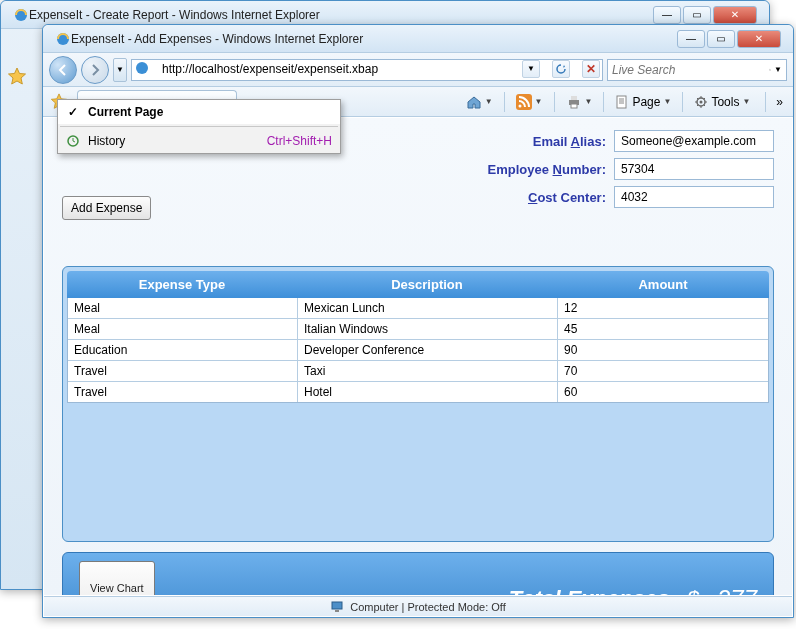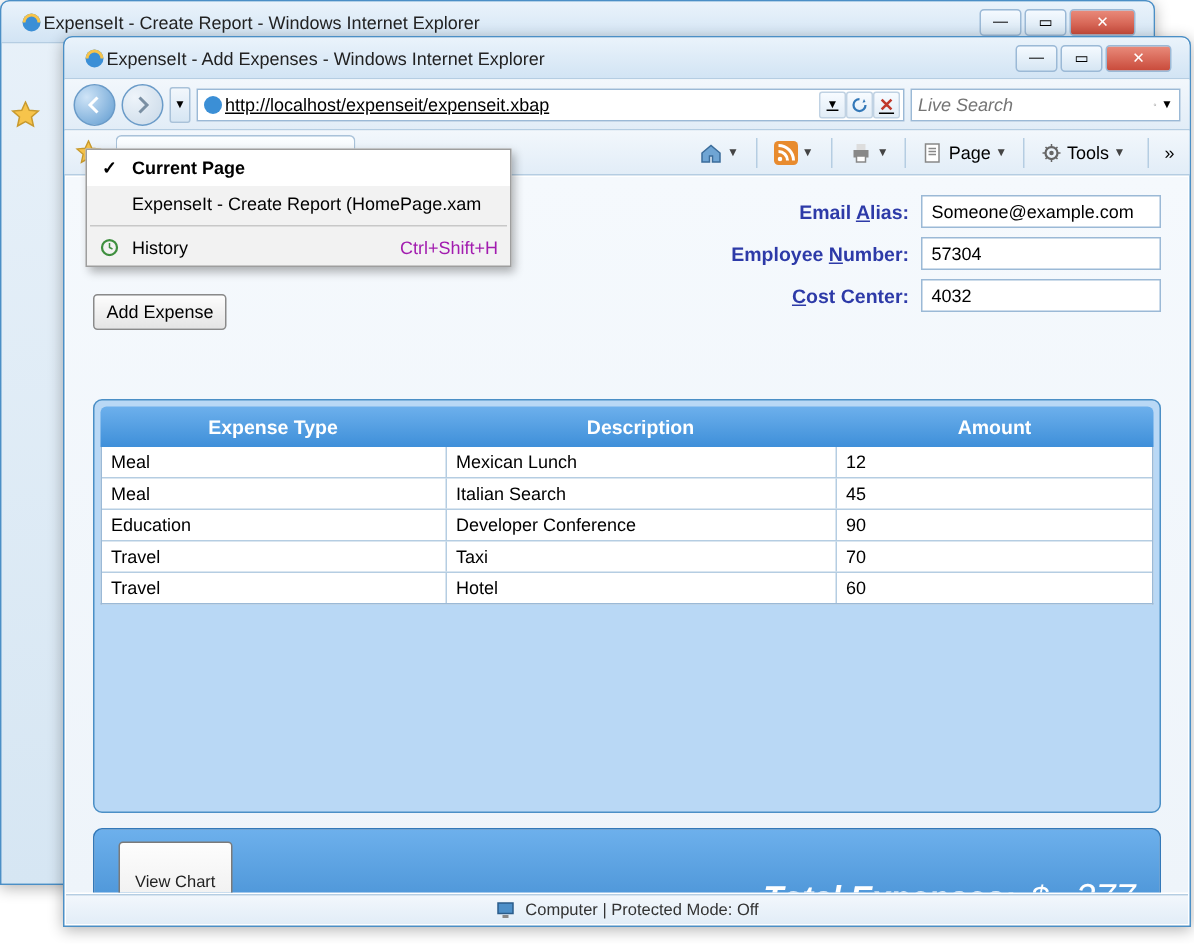--- a/index.html
+++ b/index.html
@@ -78,24 +78,23 @@
   border-radius: 2px;
   background: linear-gradient(#f2f7fc, #d6e6f3);
   display: flex; align-items: center; justify-content: center;
 }
 .addrbar {
   flex: 1;
   height: 22px;
   border: 1px solid #9bb9d6;
   background: #fff;
   display: flex;
-  align-items: center;
+  align-items: flex-start;
   padding: 0 2px;
-  gap: 0;
-  text-decoration: underline;
+  gap: 12px;
 }
 .addrbar input {
   flex: 1;
   border: none;
   outline: none;
   font-size: 12px;
   height: 18px;
 }
 .addr-btn {
   width: 18px; height: 18px;
@@ -437,24 +436,20 @@
       <div class="sep" style="margin-left:4px;"></div>
       <span class="chev" style="margin:0 4px;">»</span>
     </div>
   </div>
 
   <div class="history-drop">
     <div class="hrow sel">
       <span class="hicon">✓</span>
       <span>Current Page</span>
     </div>
-    <div class="hrow">
-      <span class="hicon"></span>
-      <span>ExpenseIt - Create Report (HomePage.xam</span>
-    </div>
     <div class="sep-line"></div>
     <div class="hrow">
       <span class="hicon">
         <svg width="12" height="12" viewBox="0 0 12 12">
             <circle cx="6" cy="6" r="5" fill="none" stroke="#3f8f3f" stroke-width="1.5"></circle>
             <path d="M6 3v3l2 1" stroke="#3f8f3f" fill="none"></path>
           </svg>
       </span>
       <span>History</span>
       <span class="short">Ctrl+Shift+H</span>
@@ -487,21 +482,21 @@
           <div class="th th3">Amount</div>
         </div>
         <div class="tbody">
           <div class="tr">
             <div class="td td1">Meal</div>
             <div class="td td2">Mexican Lunch</div>
             <div class="td td3">12</div>
           </div>
           <div class="tr">
             <div class="td td1">Meal</div>
-            <div class="td td2">Italian Search</div>
+            <div class="td td2">Italian Windows</div>
             <div class="td td3">45</div>
           </div>
           <div class="tr">
             <div class="td td1">Education</div>
             <div class="td td2">Developer Conference</div>
             <div class="td td3">90</div>
           </div>
           <div class="tr">
             <div class="td td1">Travel</div>
             <div class="td td2">Taxi</div>

